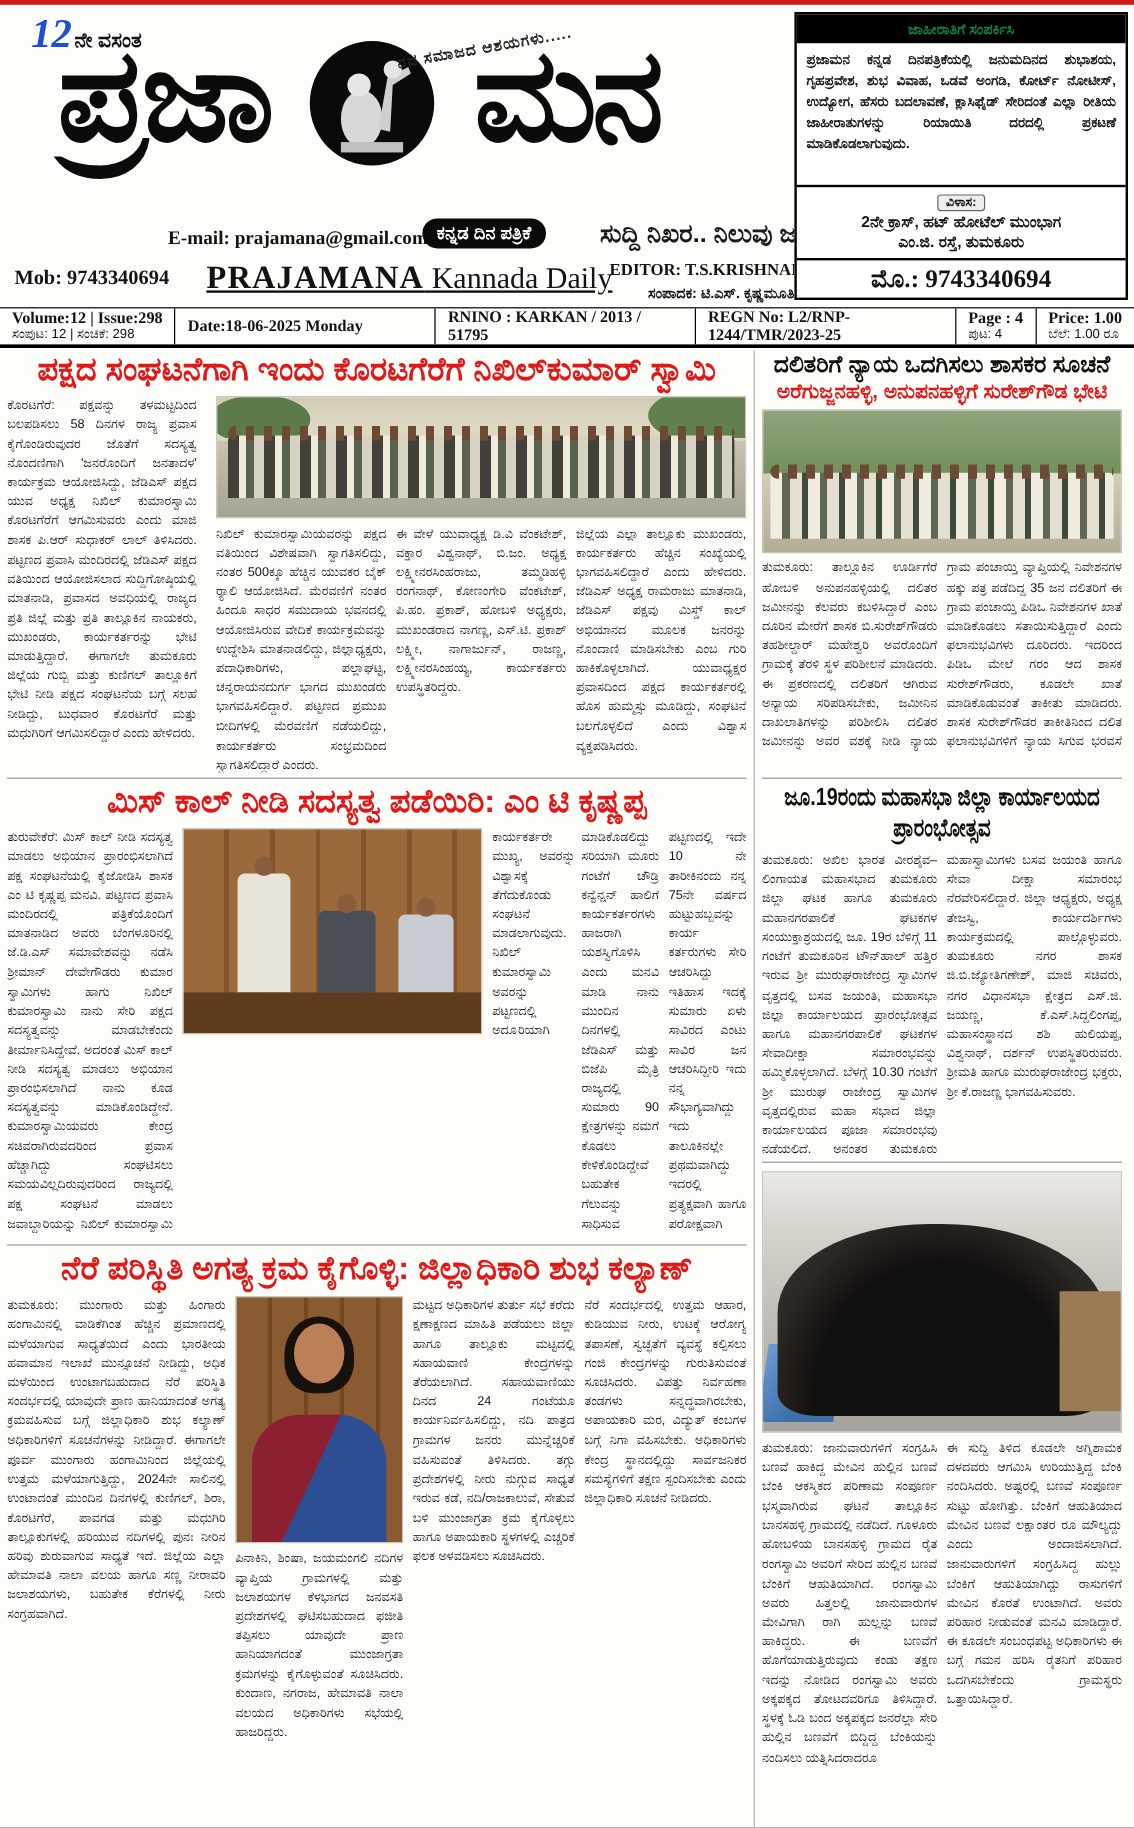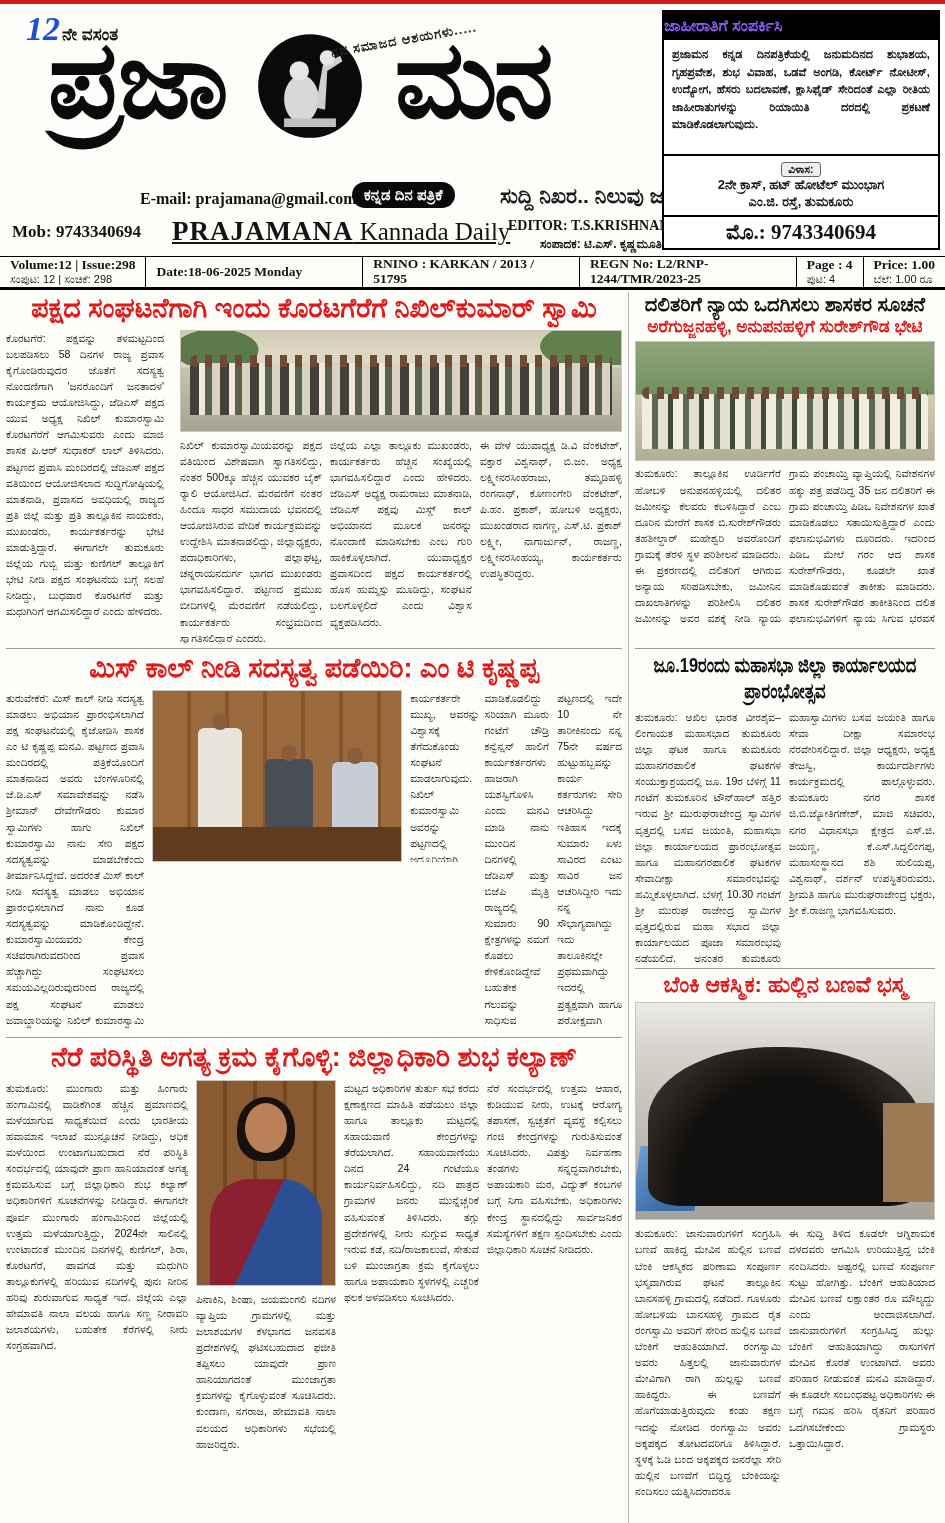--- a/index.html
+++ b/index.html
@@ -27,22 +27,22 @@
          font-weight:bold; font-size:17px; }
   .praja-en { position:absolute; left:172px; top:212px; font-family:"Liberation Serif",serif; font-size:25px;text-decoration:underline; }
   .praja-en b { font-size:27px; letter-spacing:1px; }
   .editor-en { position:absolute; left:508px; top:214px; font-family:"Liberation Serif",serif;
                font-weight:bold; font-size:14px; }
   .editor-kn { position:absolute; left:520px; top:233px; font-weight:bold; font-size:12px;margin-left:20px; }
 
   
   .adbox { position:absolute; right:5px; top:6px; width:278px; height:240px;
            border:2px solid #000; background:#fff; display:flex; flex-direction:column; }
-  .adbox-title { background:#000; color:#8b5cf6; font-weight:bold;
-                 font-size:16px; padding:5px 0; }
+  .adbox-title { background:#000; color:#15803d; text-align:center; font-weight:bold;
+                 font-size:12px; padding:5px 0; }
   .adbox-body { font-size:11.3px; font-weight:bold; text-align:justify; padding:6px 8px;
                 line-height:1.55; flex:1; }
   .adbox-addr { border-top:2px solid #000; text-align:center; padding:3px 4px 4px; }
   .addr-label { display:inline-block; border:1px solid #666; background:#eee; font-weight:bold;
                 font-size:10.5px; padding:0 6px; border-radius:3px; }
   .addr-line { font-weight:bold; font-size:13px; line-height:1.3; }
   .adbox-phone { border-top:2px solid #000; text-align:center; font-family:"Liberation Serif",serif;
                  font-weight:bold; font-size:21px; padding:3px 0; }
 
   
@@ -202,22 +202,22 @@
         <div class="flexrow" style="margin-top:4px; height:316px;gap:16px;">
           <div class="body-txt colbox" style="width:158px;">ಕೊರಟಗೆರೆ: ಪಕ್ಷವನ್ನು ತಳಮಟ್ಟದಿಂದ ಬಲಪಡಿಸಲು 58 ದಿನಗಳ ರಾಜ್ಯ ಪ್ರವಾಸ ಕೈಗೊಂಡಿರುವುದರ ಜೊತೆಗೆ ಸದಸ್ಯತ್ವ ನೊಂದಣಿಗಾಗಿ 'ಜನರೊಂದಿಗೆ ಜನತಾದಳ' ಕಾರ್ಯಕ್ರಮ ಆಯೋಜಿಸಿದ್ದು, ಜೆಡಿಎಸ್ ಪಕ್ಷದ ಯುವ ಅಧ್ಯಕ್ಷ ನಿಖಿಲ್ ಕುಮಾರಸ್ವಾಮಿ ಕೊರಟಗೆರೆಗೆ ಆಗಮಿಸುವರು ಎಂದು ಮಾಜಿ ಶಾಸಕ ಪಿ.ಆರ್ ಸುಧಾಕರ್ ಲಾಲ್ ತಿಳಿಸಿದರು. ಪಟ್ಟಣದ ಪ್ರವಾಸಿ ಮಂದಿರದಲ್ಲಿ ಜೆಡಿಎಸ್ ಪಕ್ಷದ ವತಿಯಿಂದ ಆಯೋಜಿಸಲಾದ ಸುದ್ದಿಗೋಷ್ಠಿಯಲ್ಲಿ ಮಾತನಾಡಿ, ಪ್ರವಾಸದ ಅವಧಿಯಲ್ಲಿ ರಾಜ್ಯದ ಪ್ರತಿ ಜಿಲ್ಲೆ ಮತ್ತು ಪ್ರತಿ ತಾಲ್ಲೂಕಿನ ನಾಯಕರು, ಮುಖಂಡರು, ಕಾರ್ಯಕರ್ತರನ್ನು ಭೇಟಿ ಮಾಡುತ್ತಿದ್ದಾರೆ. ಈಗಾಗಲೇ ತುಮಕೂರು ಜಿಲ್ಲೆಯ ಗುಬ್ಬಿ ಮತ್ತು ಕುಣಿಗಲ್ ತಾಲ್ಲೂಕಿಗೆ ಭೇಟಿ ನೀಡಿ ಪಕ್ಷದ ಸಂಘಟನೆಯ ಬಗ್ಗೆ ಸಲಹೆ ನೀಡಿದ್ದು, ಬುಧವಾರ ಕೊರಟಗೆರೆ ಮತ್ತು ಮಧುಗಿರಿಗೆ ಆಗಮಿಸಲಿದ್ದಾರೆ ಎಂದು ಹೇಳಿದರು.</div>
           <div style="flex:1; display:flex; flex-direction:column; gap:5px;">
             <div class="photo ph-group1" style="height:118px;">
               <div class="ph-fill foliage"></div>
               <div class="crowd"></div>
               <div class="heads"></div>
             </div>
             <div class="flexrow" style="flex:1;">
               <div class="body-txt colbox" style="flex:1;">ನಿಖಿಲ್ ಕುಮಾರಸ್ವಾಮಿಯವರನ್ನು ಪಕ್ಷದ ವತಿಯಿಂದ ವಿಶೇಷವಾಗಿ ಸ್ವಾಗತಿಸಲಿದ್ದು, ನಂತರ 500ಕ್ಕೂ ಹೆಚ್ಚಿನ ಯುವಕರ ಬೈಕ್ ರ‍್ಯಾಲಿ ಆಯೋಜಿಸಿದೆ. ಮೆರವಣಿಗೆ ನಂತರ ಹಿಂದೂ ಸಾಧರ ಸಮುದಾಯ ಭವನದಲ್ಲಿ ಆಯೋಜಿಸಿರುವ ವೇದಿಕೆ ಕಾರ್ಯಕ್ರಮವನ್ನು ಉದ್ದೇಶಿಸಿ ಮಾತನಾಡಲಿದ್ದು, ಜಿಲ್ಲಾಧ್ಯಕ್ಷರು, ಪದಾಧಿಕಾರಿಗಳು, ಪಲ್ಲಾಘಟ್ಟ, ಚನ್ನರಾಯನದುರ್ಗ ಭಾಗದ ಮುಖಂಡರು ಭಾಗವಹಿಸಲಿದ್ದಾರೆ. ಪಟ್ಟಣದ ಪ್ರಮುಖ ಬೀದಿಗಳಲ್ಲಿ ಮೆರವಣಿಗೆ ನಡೆಯಲಿದ್ದು, ಕಾರ್ಯಕರ್ತರು ಸಂಭ್ರಮದಿಂದ ಸ್ವಾಗತಿಸಲಿದ್ದಾರೆ ಎಂದರು.</div>
+              <div class="body-txt colbox" style="flex:1;">ಈ ವೇಳೆ ಯುವಾಧ್ಯಕ್ಷ ಡಿ.ವಿ ವೆಂಕಟೇಶ್, ವಕ್ತಾರ ವಿಶ್ವನಾಥ್, ಬಿ.ಜಂ. ಅಧ್ಯಕ್ಷ ಲಕ್ಷ್ಮೀನರಸಿಂಹರಾಜು, ತಮ್ಮಡಿಹಳ್ಳಿ ರಂಗನಾಥ್, ಕೋಣಂಗೇರಿ ವೆಂಕಟೇಶ್, ಪಿ.ಹಂ. ಪ್ರಕಾಶ್, ಹೋಬಳಿ ಅಧ್ಯಕ್ಷರು, ಮುಖಂಡರಾದ ನಾಗಣ್ಣ, ಎಸ್.ಟಿ. ಪ್ರಕಾಶ್ ಲಕ್ಷ್ಮೀ, ನಾಗಾರ್ಜುನ್, ರಾಜಣ್ಣ, ಲಕ್ಷ್ಮೀನರಸಿಂಹಯ್ಯ, ಕಾರ್ಯಕರ್ತರು ಉಪಸ್ಥಿತರಿದ್ದರು.</div>
               <div class="body-txt colbox" style="flex:1;">ಜಿಲ್ಲೆಯ ಎಲ್ಲಾ ತಾಲ್ಲೂಕು ಮುಖಂಡರು, ಕಾರ್ಯಕರ್ತರು ಹೆಚ್ಚಿನ ಸಂಖ್ಯೆಯಲ್ಲಿ ಭಾಗವಹಿಸಲಿದ್ದಾರೆ ಎಂದು ಹೇಳಿದರು. ಜೆಡಿಎಸ್ ಅಧ್ಯಕ್ಷ ರಾಮರಾಜು ಮಾತನಾಡಿ, ಜೆಡಿಎಸ್ ಪಕ್ಷವು ಮಿಸ್ಡ್ ಕಾಲ್ ಅಭಿಯಾನದ ಮೂಲಕ ಜನರನ್ನು ನೊಂದಾಣಿ ಮಾಡಿಸಬೇಕು ಎಂಬ ಗುರಿ ಹಾಕಿಕೊಳ್ಳಲಾಗಿದೆ. ಯುವಾಧ್ಯಕ್ಷರ ಪ್ರವಾಸದಿಂದ ಪಕ್ಷದ ಕಾರ್ಯಕರ್ತರಲ್ಲಿ ಹೊಸ ಹುಮ್ಮಸ್ಸು ಮೂಡಿದ್ದು, ಸಂಘಟನೆ ಬಲಗೊಳ್ಳಲಿದೆ ಎಂದು ವಿಶ್ವಾಸ ವ್ಯಕ್ತಪಡಿಸಿದರು.</div>
-              <div class="body-txt colbox" style="flex:1;">ಈ ವೇಳೆ ಯುವಾಧ್ಯಕ್ಷ ಡಿ.ವಿ ವೆಂಕಟೇಶ್, ವಕ್ತಾರ ವಿಶ್ವನಾಥ್, ಬಿ.ಜಂ. ಅಧ್ಯಕ್ಷ ಲಕ್ಷ್ಮೀನರಸಿಂಹರಾಜು, ತಮ್ಮಡಿಹಳ್ಳಿ ರಂಗನಾಥ್, ಕೋಣಂಗೇರಿ ವೆಂಕಟೇಶ್, ಪಿ.ಹಂ. ಪ್ರಕಾಶ್, ಹೋಬಳಿ ಅಧ್ಯಕ್ಷರು, ಮುಖಂಡರಾದ ನಾಗಣ್ಣ, ಎಸ್.ಟಿ. ಪ್ರಕಾಶ್ ಲಕ್ಷ್ಮೀ, ನಾಗಾರ್ಜುನ್, ರಾಜಣ್ಣ, ಲಕ್ಷ್ಮೀನರಸಿಂಹಯ್ಯ, ಕಾರ್ಯಕರ್ತರು ಉಪಸ್ಥಿತರಿದ್ದರು.</div>
             </div>
           </div>
         </div>
       </article>
 
       <article class="rule-top" style="height:385px;">
         <h1 class="headline-red h-xl">ಮಿಸ್ ಕಾಲ್ ನೀಡಿ ಸದಸ್ಯತ್ವ ಪಡೆಯಿರಿ: ಎಂ ಟಿ ಕೃಷ್ಣಪ್ಪ</h1>
         <div class="flexrow" style="margin-top:4px; height:340px;">
           <div class="body-txt colbox" style="width:198px;">ತುರುವೇಕೆರೆ: ಮಿಸ್ ಕಾಲ್ ನೀಡಿ ಸದಸ್ಯತ್ವ ಮಾಡಲು ಅಭಿಯಾನ ಪ್ರಾರಂಭಿಸಲಾಗಿದೆ ಪಕ್ಷ ಸಂಘಟನೆಯಲ್ಲಿ ಕೈಜೋಡಿಸಿ ಶಾಸಕ ಎಂ ಟಿ ಕೃಷ್ಣಪ್ಪ ಮನವಿ. ಪಟ್ಟಣದ ಪ್ರವಾಸಿ ಮಂದಿರದಲ್ಲಿ ಪತ್ರಿಕೆಯೊಂದಿಗೆ ಮಾತನಾಡಿದ ಅವರು ಬೆಂಗಳೂರಿನಲ್ಲಿ ಜೆ.ಡಿ.ಎಸ್ ಸಮಾವೇಶವನ್ನು ನಡೆಸಿ ಶ್ರೀಮಾನ್ ದೇವೇಗೌಡರು ಕುಮಾರ ಸ್ವಾಮಿಗಳು ಹಾಗು ನಿಖಿಲ್ ಕುಮಾರಸ್ವಾಮಿ ನಾನು ಸೇರಿ ಪಕ್ಷದ ಸದಸ್ಯತ್ವವನ್ನು ಮಾಡಬೇಕೆಂದು ತೀರ್ಮಾನಿಸಿದ್ದೇವೆ. ಅದರಂತೆ ಮಿಸ್ ಕಾಲ್ ನೀಡಿ ಸದಸ್ಯತ್ವ ಮಾಡಲು ಅಭಿಯಾನ ಪ್ರಾರಂಭಿಸಲಾಗಿದೆ ನಾನು ಕೂಡ ಸದಸ್ಯತ್ವವನ್ನು ಮಾಡಿಕೊಂಡಿದ್ದೇನೆ. ಕುಮಾರಸ್ವಾಮಿಯವರು ಕೇಂದ್ರ ಸಚಿವರಾಗಿರುವದರಿಂದ ಪ್ರವಾಸ ಹೆಚ್ಚಾಗಿದ್ದು ಸಂಘಟಿಸಲು ಸಮಯವಿಲ್ಲದಿರುವುದರಿಂದ ರಾಜ್ಯದಲ್ಲಿ ಪಕ್ಷ ಸಂಘಟನೆ ಮಾಡಲು ಜವಾಬ್ದಾರಿಯನ್ನು ನಿಖಿಲ್ ಕುಮಾರಸ್ವಾಮಿ ಅವರಿಗೆ ನೀಡಿದ್ದು ಅದರಂತೆ ನಿಖಿಲ್ ಕುಮಾರಸ್ವಾಮಿ ಅವರು ಜಿಲ್ಲೆಯಲ್ಲಿ ಪ್ರವಾಸ ಕೈಗೊಂಡಿದ್ದು ಈ ಹಿನ್ನೆಲೆಯಲ್ಲಿ ದಿನಾಂಕ 19/6/25ರ ಗುರುವಾರ ಸಮಯ ಮೂರು ಗಂಟೆಗೆ ಪಟ್ಟಣದ ಚೌಡ್ರಿ ಸಮುದಾಯ ಭವನದಲ್ಲಿ ಕಾರ್ಯಕರ್ತರಗಳ ಸಭೆಯನ್ನು ಕರೆದಿದ್ದು ಸುಮಾರು ಸಾವಿರಾರು ಜನ ಸೇರುವ ನಿರೀಕ್ಷೆ ಇದೆ. ಸಭೆಯನ್ನು ಉದ್ದೇಶಿಸಿ ನಿಖಿಲ್ ಕುಮಾರಸ್ವಾಮಿ ಅವರು ಮಾತನಾಡಲಿದ್ದಾರೆ ಪಕ್ಷ ಸಂಘಟನೆ ಆಗಬೇಕಾದರೆ</div>
           <div style="flex:1; display:flex; flex-direction:row; gap:5px;">
@@ -280,21 +280,20 @@
 
       <article class="rule-top" style="height:316px;">
         <h2 class="headline-black h-cond">ಜೂ.19ರಂದು ಮಹಾಸಭಾ ಜಿಲ್ಲಾ ಕಾರ್ಯಾಲಯದ ಪ್ರಾರಂಭೋತ್ಸವ</h2>
         <div class="flexrow" style="margin-top:14px; height:262px;">
           <div class="body-txt colbox" style="flex:1;">ತುಮಕೂರು: ಅಖಿಲ ಭಾರತ ವೀರಶೈವ–ಲಿಂಗಾಯತ ಮಹಾಸಭಾದ ತುಮಕೂರು ಜಿಲ್ಲಾ ಘಟಕ ಹಾಗೂ ತುಮಕೂರು ಮಹಾನಗರಪಾಲಿಕೆ ಘಟಕಗಳ ಸಂಯುಕ್ತಾಶ್ರಯದಲ್ಲಿ ಜೂ. 19ರ ಬೆಳಿಗ್ಗೆ 11 ಗಂಟೆಗೆ ತುಮಕೂರಿನ ಟೌನ್‌ಹಾಲ್ ಹತ್ತಿರ ಇರುವ ಶ್ರೀ ಮುರುಘರಾಜೇಂದ್ರ ಸ್ವಾಮಿಗಳ ವೃತ್ತದಲ್ಲಿ ಬಸವ ಜಯಂತಿ, ಮಹಾಸಭಾ ಜಿಲ್ಲಾ ಕಾರ್ಯಾಲಯದ ಪ್ರಾರಂಭೋತ್ಸವ ಹಾಗೂ ಮಹಾನಗರಪಾಲಿಕೆ ಘಟಕಗಳ ಸೇವಾದೀಕ್ಷಾ ಸಮಾರಂಭವನ್ನು ಹಮ್ಮಿಕೊಳ್ಳಲಾಗಿದೆ. ಬೆಳಗ್ಗೆ 10.30 ಗಂಟೆಗೆ ಶ್ರೀ ಮುರುಘ ರಾಜೇಂದ್ರ ಸ್ವಾಮಿಗಳ ವೃತ್ತದಲ್ಲಿರುವ ಮಹಾ ಸಭಾದ ಜಿಲ್ಲಾ ಕಾರ್ಯಾಲಯದ ಪೂಜಾ ಸಮಾರಂಭವು ನಡೆಯಲಿದೆ. ಅನಂತರ ತುಮಕೂರು ಆಶ್ರಮದ ಅಧ್ಯಕ್ಷರಾದ ಪೂ| ಬ್ರ| ಡಾ. ಶ್ರೀ ಶಿವಾಚಾರ್ಯಸ್ವಾಮಿಗಳು ಹಾಗೂ ಕಾರದೇಶ್ವರ ಮಠದ ಅಧ್ಯಕ್ಷರಾದ ಪ್ರಸನ್ನ ಶ್ರೀ ಕಾರದ ವೀರಬಸವ</div>
           <div class="body-txt colbox" style="flex:1;">ಮಹಾಸ್ವಾಮಿಗಳು ಬಸವ ಜಯಂತಿ ಹಾಗೂ ಸೇವಾ ದೀಕ್ಷಾ ಸಮಾರಂಭ ನೆರವೇರಿಸಲಿದ್ದಾರೆ. ಜಿಲ್ಲಾ ಆಧ್ಯಕ್ಷರು, ಅಧ್ಯಕ್ಷ ತೇಜಸ್ವಿ, ಕಾರ್ಯದರ್ಶಿಗಳು ಕಾರ್ಯಕ್ರಮದಲ್ಲಿ ಪಾಲ್ಗೊಳ್ಳುವರು. ತುಮಕೂರು ನಗರ ಶಾಸಕ ಜಿ.ಬಿ.ಜ್ಯೋತಿಗಣೇಶ್, ಮಾಜಿ ಸಚಿವರು, ನಗರ ವಿಧಾನಸಭಾ ಕ್ಷೇತ್ರದ ಎಸ್.ಜಿ. ಜಯಣ್ಣ, ಕೆ.ಎಸ್.ಸಿದ್ದಲಿಂಗಪ್ಪ, ಮಹಾಸಂಸ್ಥಾನದ ಶಶಿ ಹುಲಿಯಪ್ಪ, ವಿಶ್ವನಾಥ್, ದರ್ಶನ್ ಉಪಸ್ಥಿತರಿರುವರು. ಶ್ರೀಮತಿ ಹಾಗೂ ಮುರುಘರಾಜೇಂದ್ರ ಭಕ್ತರು, ಶ್ರೀ ಕೆ.ರಾಜಣ್ಣ ಭಾಗವಹಿಸುವರು.</div>
         </div>
       </article>
 
       <article class="rule-top" style="height:552px;">
-        <h2 class="headline-red h-l">ಬೆಂಕಿ ಆಕಸ್ಮಿಕ: ಹುಲ್ಲಿನ ಬಣವೆ ಭಸ್ಮ</h2>
         <div class="photo ph-fire" style="height:218px; margin-top:4px;">
           <div class="tarp"></div>
           <div class="mound"></div>
           <div class="shed"></div>
         </div>
         <div class="flexrow" style="margin-top:5px; height:288px;">
           <div class="body-txt colbox" style="flex:1;">ತುಮಕೂರು: ಜಾನುವಾರುಗಳಿಗೆ ಸಂಗ್ರಹಿಸಿ ಬಣವೆ ಹಾಕಿದ್ದ ಮೇವಿನ ಹುಲ್ಲಿನ ಬಣವೆ ಬೆಂಕಿ ಆಕಸ್ಮಿಕದ ಪರಿಣಾಮ ಸಂಪೂರ್ಣ ಭಸ್ಮವಾಗಿರುವ ಘಟನೆ ತಾಲ್ಲೂಕಿನ ಬಾನಸಹಳ್ಳಿ ಗ್ರಾಮದಲ್ಲಿ ನಡೆದಿದೆ. ಗೂಳೂರು ಹೋಬಳಿಯ ಬಾನಸಹಳ್ಳಿ ಗ್ರಾಮದ ರೈತ ರಂಗಸ್ವಾಮಿ ಅವರಿಗೆ ಸೇರಿದ ಹುಲ್ಲಿನ ಬಣವೆ ಬೆಂಕಿಗೆ ಆಹುತಿಯಾಗಿದೆ. ರಂಗಸ್ವಾಮಿ ಅವರು ಹಿತ್ತಲಲ್ಲಿ ಜಾನುವಾರುಗಳ ಮೇವಿಗಾಗಿ ರಾಗಿ ಹುಲ್ಲನ್ನು ಬಣವೆ ಹಾಕಿದ್ದರು. ಈ ಬಣವೆಗೆ ಹೊಗೆಯಾಡುತ್ತಿರುವುದು ಕಂಡು ತಕ್ಷಣ ಇದನ್ನು ನೋಡಿದ ರಂಗಸ್ವಾಮಿ ಅವರು ಅಕ್ಕಪಕ್ಕದ ತೋಟದವರಿಗೂ ತಿಳಿಸಿದ್ದಾರೆ. ಸ್ಥಳಕ್ಕೆ ಓಡಿ ಬಂದ ಅಕ್ಕಪಕ್ಕದ ಜನರೆಲ್ಲಾ ಸೇರಿ ಹುಲ್ಲಿನ ಬಣವೆಗೆ ಬಿದ್ದಿದ್ದ ಬೆಂಕಿಯನ್ನು ನಂದಿಸಲು ಯತ್ನಿಸಿದರಾದರೂ</div>
           <div class="body-txt colbox" style="flex:1;">ಈ ಸುದ್ದಿ ತಿಳಿದ ಕೂಡಲೇ ಅಗ್ನಿಶಾಮಕ ದಳದವರು ಆಗಮಿಸಿ ಉರಿಯುತ್ತಿದ್ದ ಬೆಂಕಿ ನಂದಿಸಿದರು. ಅಷ್ಟರಲ್ಲಿ ಬಣವೆ ಸಂಪೂರ್ಣ ಸುಟ್ಟು ಹೋಗಿತ್ತು. ಬೆಂಕಿಗೆ ಆಹುತಿಯಾದ ಮೇವಿನ ಬಣವೆ ಲಕ್ಷಾಂತರ ರೂ ಮೌಲ್ಯದ್ದು ಎಂದು ಅಂದಾಜಿಸಲಾಗಿದೆ. ಜಾನುವಾರುಗಳಿಗೆ ಸಂಗ್ರಹಿಸಿದ್ದ ಹುಲ್ಲು ಬೆಂಕಿಗೆ ಆಹುತಿಯಾಗಿದ್ದು ರಾಸುಗಳಿಗೆ ಮೇವಿನ ಕೊರತೆ ಉಂಟಾಗಿದೆ. ಅವರು ಪರಿಹಾರ ನೀಡುವಂತೆ ಮನವಿ ಮಾಡಿದ್ದಾರೆ. ಈ ಕೂಡಲೇ ಸಂಬಂಧಪಟ್ಟ ಅಧಿಕಾರಿಗಳು ಈ ಬಗ್ಗೆ ಗಮನ ಹರಿಸಿ ರೈತನಿಗೆ ಪರಿಹಾರ ಒದಗಿಸಬೇಕೆಂದು ಗ್ರಾಮಸ್ಥರು ಒತ್ತಾಯಿಸಿದ್ದಾರೆ.</div>
         </div>
       </article>

